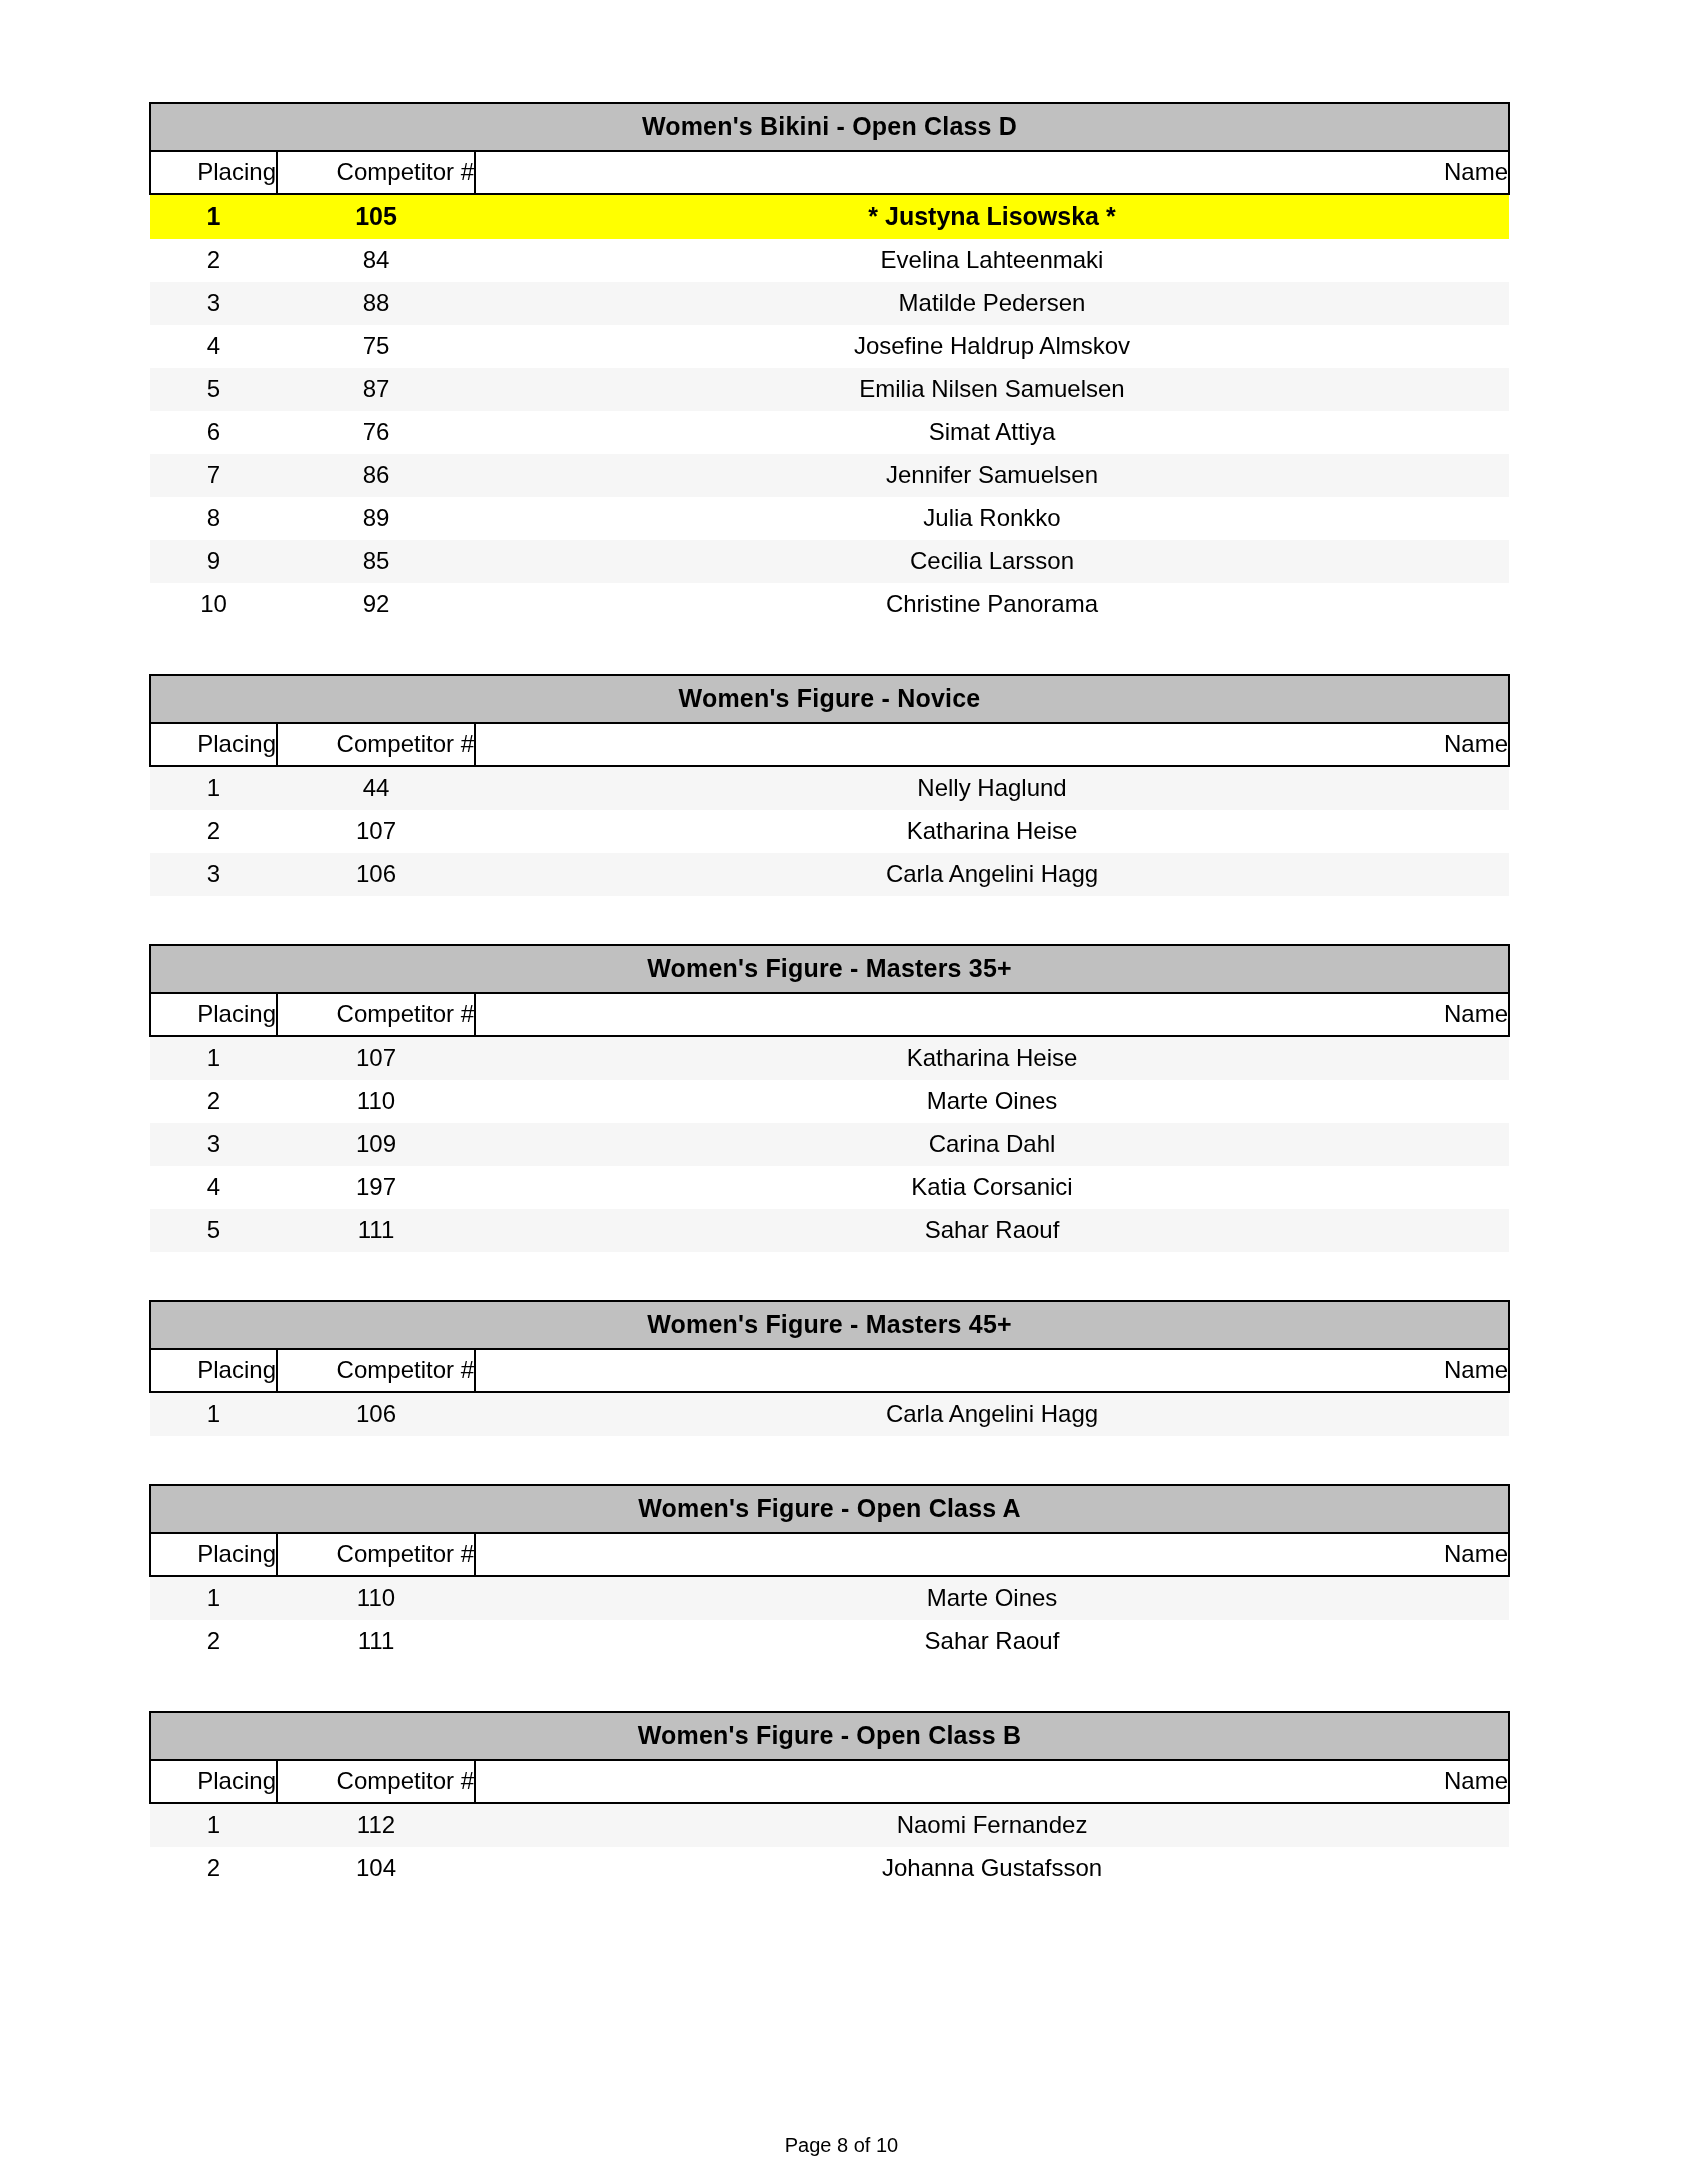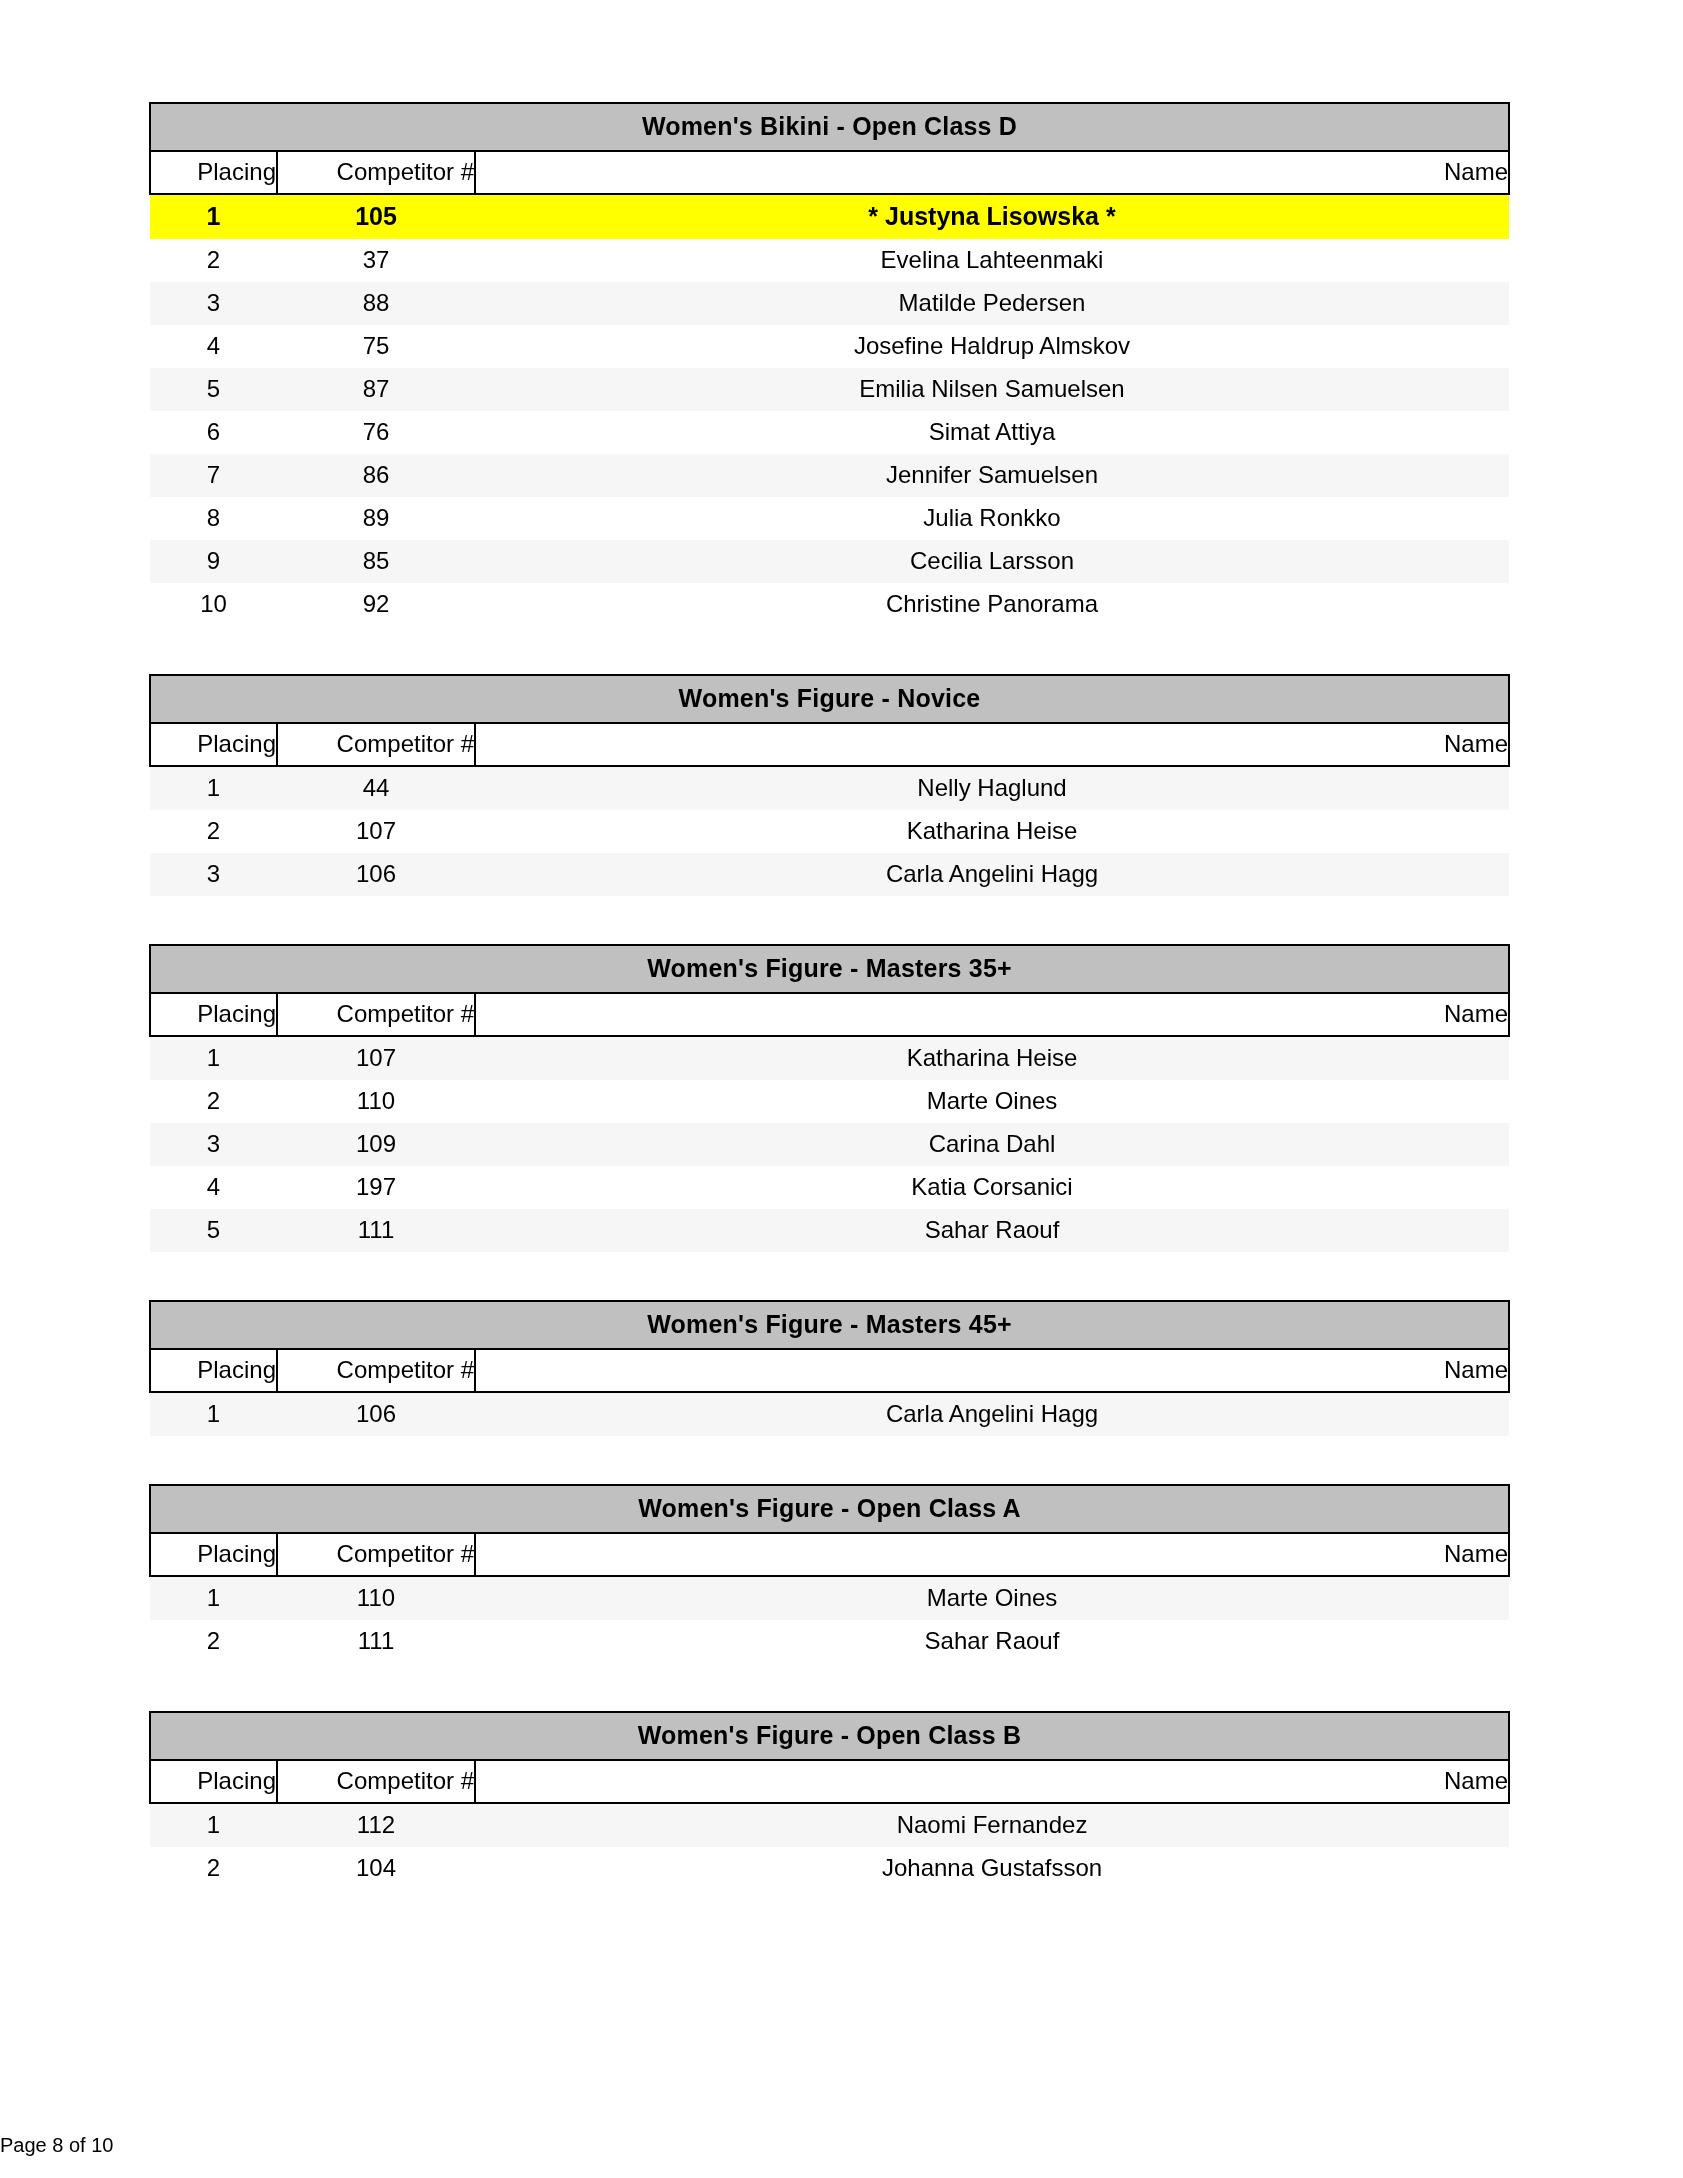--- a/index.html
+++ b/index.html
@@ -68,21 +68,21 @@
   .data-row.highlight td {
     background: #ffff00;
     font-weight: bold;
     font-size: 25px;
   }
   .footer {
     position: absolute;
     left: 0;
     right: 0;
     bottom: 57px;
-    text-align: left;
+    text-align: center;
     font-size: 20px;
   }
 </style>
 </head>
 <body>
 
 <div class="page">
   <div id="tables-container">
       <table class="result-table">
         <colgroup>
@@ -101,21 +101,21 @@
           </tr>
         </thead>
         <tbody>
           <tr class="data-row odd highlight">
             <td>1</td>
             <td>105</td>
             <td>* Justyna Lisowska *</td>
           </tr>
           <tr class="data-row even">
             <td>2</td>
-            <td>37</td>
+            <td>84</td>
             <td>Evelina Lahteenmaki</td>
           </tr>
           <tr class="data-row odd">
             <td>3</td>
             <td>88</td>
             <td>Matilde Pedersen</td>
           </tr>
           <tr class="data-row even">
             <td>4</td>
             <td>75</td>

